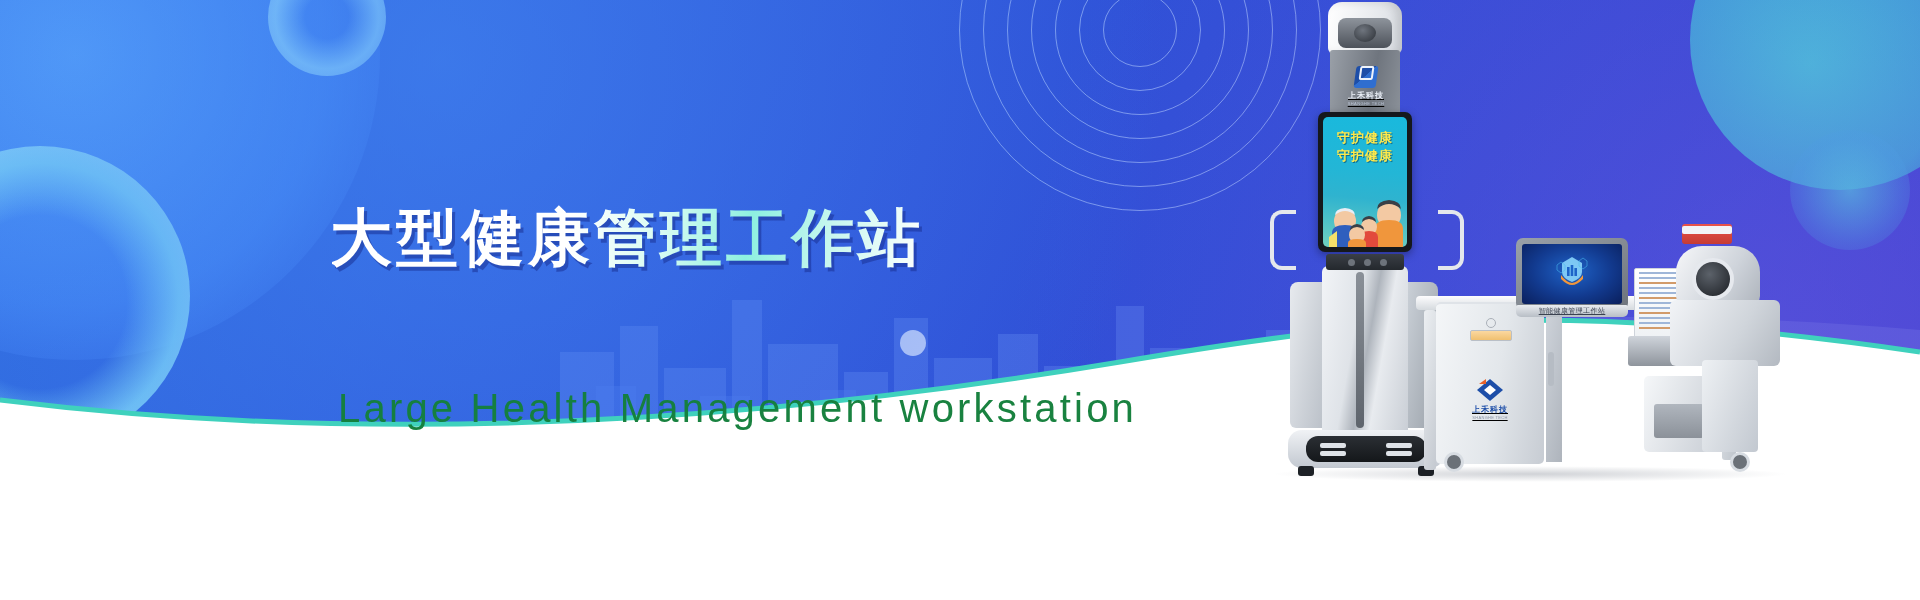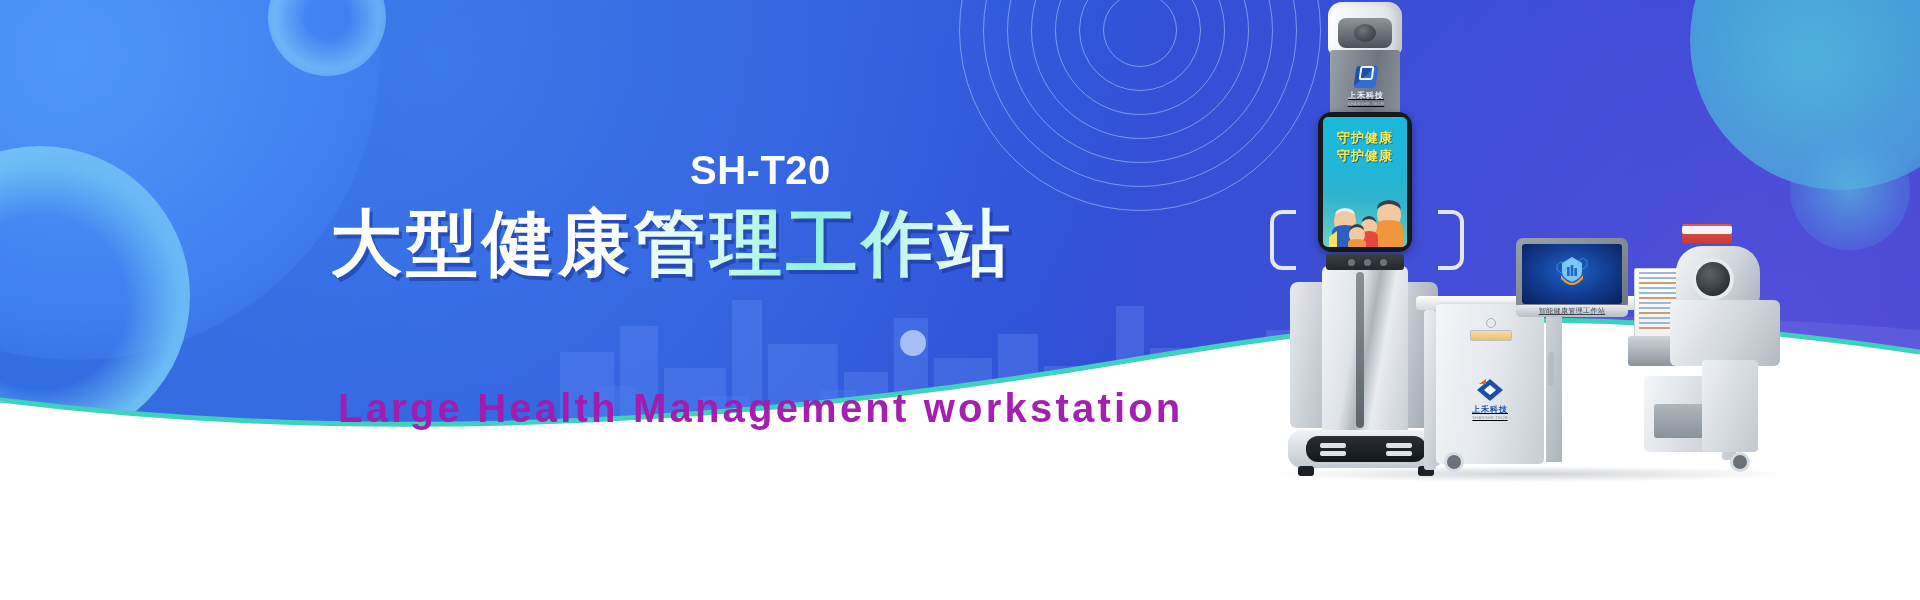--- a/index.html
+++ b/index.html
@@ -42,46 +42,46 @@
     left:50%;top:50%;transform:translate(-50%,-50%);}
   
   .skyline{position:absolute;left:0;bottom:0;width:1920px;height:600px;pointer-events:none;}
   
   .txt{position:absolute;left:0;top:0;width:1920px;height:600px;}
   .model{
     position:absolute;left:690px;top:148px;font-size:40px;font-weight:bold;color:#ffffff;
     letter-spacing:.5px;
   }
   .title-cn{
-    position:absolute;left:330px;top:205px;font-size:72px;font-weight:bold;line-height:1.08;
+    position:absolute;left:330px;top:205px;font-size:62px;font-weight:bold;line-height:1.08;
     letter-spacing:4px;white-space:nowrap;
     background:linear-gradient(100deg,#ffffff 0%,#ffffff 40%,#d7fbf2 56%,#8df0e0 70%,#c9f7ef 84%,#ffffff 100%);
     -webkit-background-clip:text;background-clip:text;color:transparent;
     filter:drop-shadow(3px 4px 0 rgba(25,50,150,.55));
   }
   .title-en{
-    position:absolute;left:338px;top:386px;font-size:40px;font-weight:700;color:#a21caf;
+    position:absolute;left:338px;top:386px;font-size:40px;font-weight:400;color:#15803d;
     letter-spacing:3.2px;white-space:nowrap;opacity:.98;
   }
   
   .product{position:absolute;left:1230px;top:0;width:690px;height:600px;}
   .pt{position:absolute;text-decoration:underline;}
   
   .kiosk-head{left:98px;top:2px;width:74px;height:52px;background:linear-gradient(100deg,#ffffff,#d9dde3);border-radius:14px 14px 6px 6px;box-shadow:inset -6px 0 10px rgba(0,0,0,.12);}
   .kiosk-headin{left:108px;top:18px;width:54px;height:30px;background:linear-gradient(180deg,#8e949c,#4d525a);border-radius:8px;}
   .kiosk-lens{left:124px;top:24px;width:22px;height:18px;background:radial-gradient(ellipse at 40% 35%,#6f757e,#2b2f35);border-radius:50%;}
   .kiosk-neck{left:100px;top:50px;width:70px;height:68px;background:linear-gradient(100deg,#9aa0a8,#6f757e 60%,#8b9199);border-radius:3px;}
   .kiosk-logo{left:110px;top:60px;width:52px;height:46px;text-align:center;}
   .logo-mark{width:22px;height:22px;margin:0 auto;background:
       linear-gradient(135deg,#1d4ea8 0%,#1d4ea8 45%,#2f6ed0 46%,#2f6ed0 100%);
       border-radius:3px;transform:skewX(-8deg);}
   .logo-mark::after{content:"";display:block;width:10px;height:10px;margin:6px auto;border:2px solid #eef3fb;border-radius:2px;}
   .logo-cn{font-size:8px;color:#e9eef6;letter-spacing:1px;margin-top:2px;font-weight:bold;}
   .logo-en{font-size:4px;color:#b9c3d4;letter-spacing:.4px;}
-  .screen-frame{left:88px;top:112px;width:94px;height:140px;background:#15181c;border-radius:14px;padding:5px;box-sizing:border-box;box-shadow:0 3px 9px rgba(0,0,0,.35);}
+  .screen-frame{left:88px;top:112px;width:94px;height:140px;background:#15181c;border-radius:7px;padding:5px;box-sizing:border-box;box-shadow:0 3px 9px rgba(0,0,0,.35);}
   .screen{width:100%;height:100%;border-radius:5px;background:linear-gradient(185deg,#19b9dd 0%,#23b6d6 42%,#2fb3cf 62%,#6fd0bf 100%);position:relative;overflow:hidden;}
   .scr-l1{position:absolute;left:0;right:0;top:12px;text-align:center;font-size:13px;font-weight:bold;color:#ffe94a;letter-spacing:1px;text-shadow:1px 1px 0 #0c6f93;}
   .scr-l2{position:absolute;left:0;right:0;top:30px;text-align:center;font-size:13px;font-weight:bold;color:#ffe94a;letter-spacing:1px;text-shadow:1px 1px 0 #0c6f93;}
   .fam{position:absolute;left:4px;bottom:0;width:84px;height:72px;}
   .kiosk-tray{left:96px;top:254px;width:78px;height:16px;background:linear-gradient(180deg,#3a3f46,#24282d);border-radius:3px;}
   .kiosk-tray i{position:absolute;top:5px;width:7px;height:7px;border-radius:50%;background:#6d737b;}
   .kiosk-body{left:92px;top:266px;width:86px;height:168px;background:linear-gradient(100deg,#f2f4f7 0%,#dfe3e8 38%,#aeb4bc 52%,#e8ebef 66%,#c9ced5 100%);border-radius:6px 6px 2px 2px;}
   .kiosk-stripe{left:126px;top:272px;width:8px;height:156px;background:linear-gradient(180deg,#8a9098,#5e646c);border-radius:4px;}
   .kiosk-side-l{left:60px;top:282px;width:36px;height:146px;background:linear-gradient(100deg,#e7eaee,#b9bfc7);border-radius:8px 0 0 6px;}
   .kiosk-side-r{left:174px;top:282px;width:34px;height:146px;background:linear-gradient(100deg,#cdd3da,#9aa1a9);border-radius:0 8px 6px 0;}
@@ -183,21 +183,20 @@
     </svg>
   </div>
 
   <div class="blue-sheen"></div>
 
   <svg class="edge-line" viewBox="0 0 1920 600" preserveAspectRatio="none">
     <path d="M0,400 C420,452 820,412 1120,362 C1380,318 1560,300 1920,352" fill="none" stroke="#3fd1bd" stroke-width="5"></path>
   </svg>
 
   <div class="txt">
-    <div class="model">SH-T20</div>
     <div class="title-cn">大型健康管理工作站</div>
     <div class="title-en">Large Health Management workstation</div>
   </div>
 
   <div class="product">
 
     <div class="shadow"></div>
 
     <div class="pt kiosk-arm"></div>
     <div class="pt kiosk-arm2"></div>

